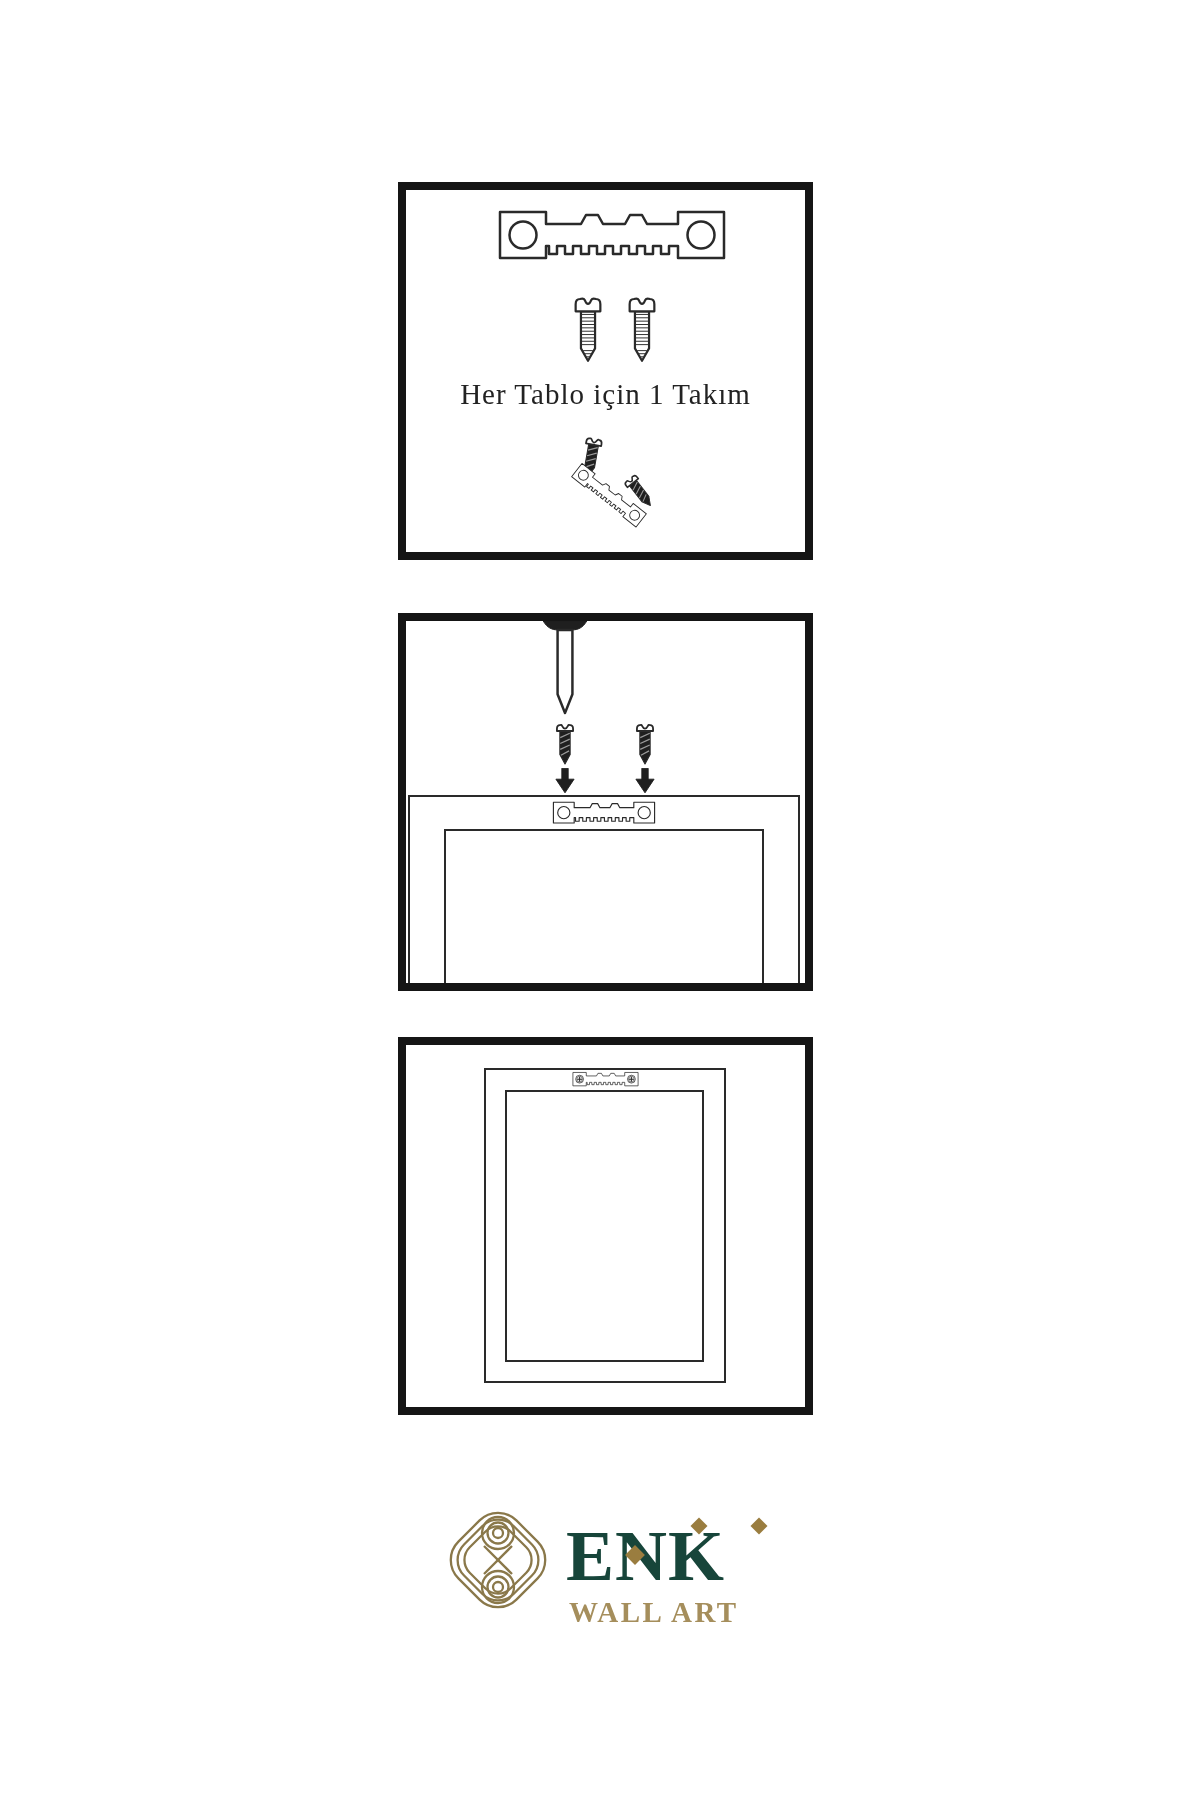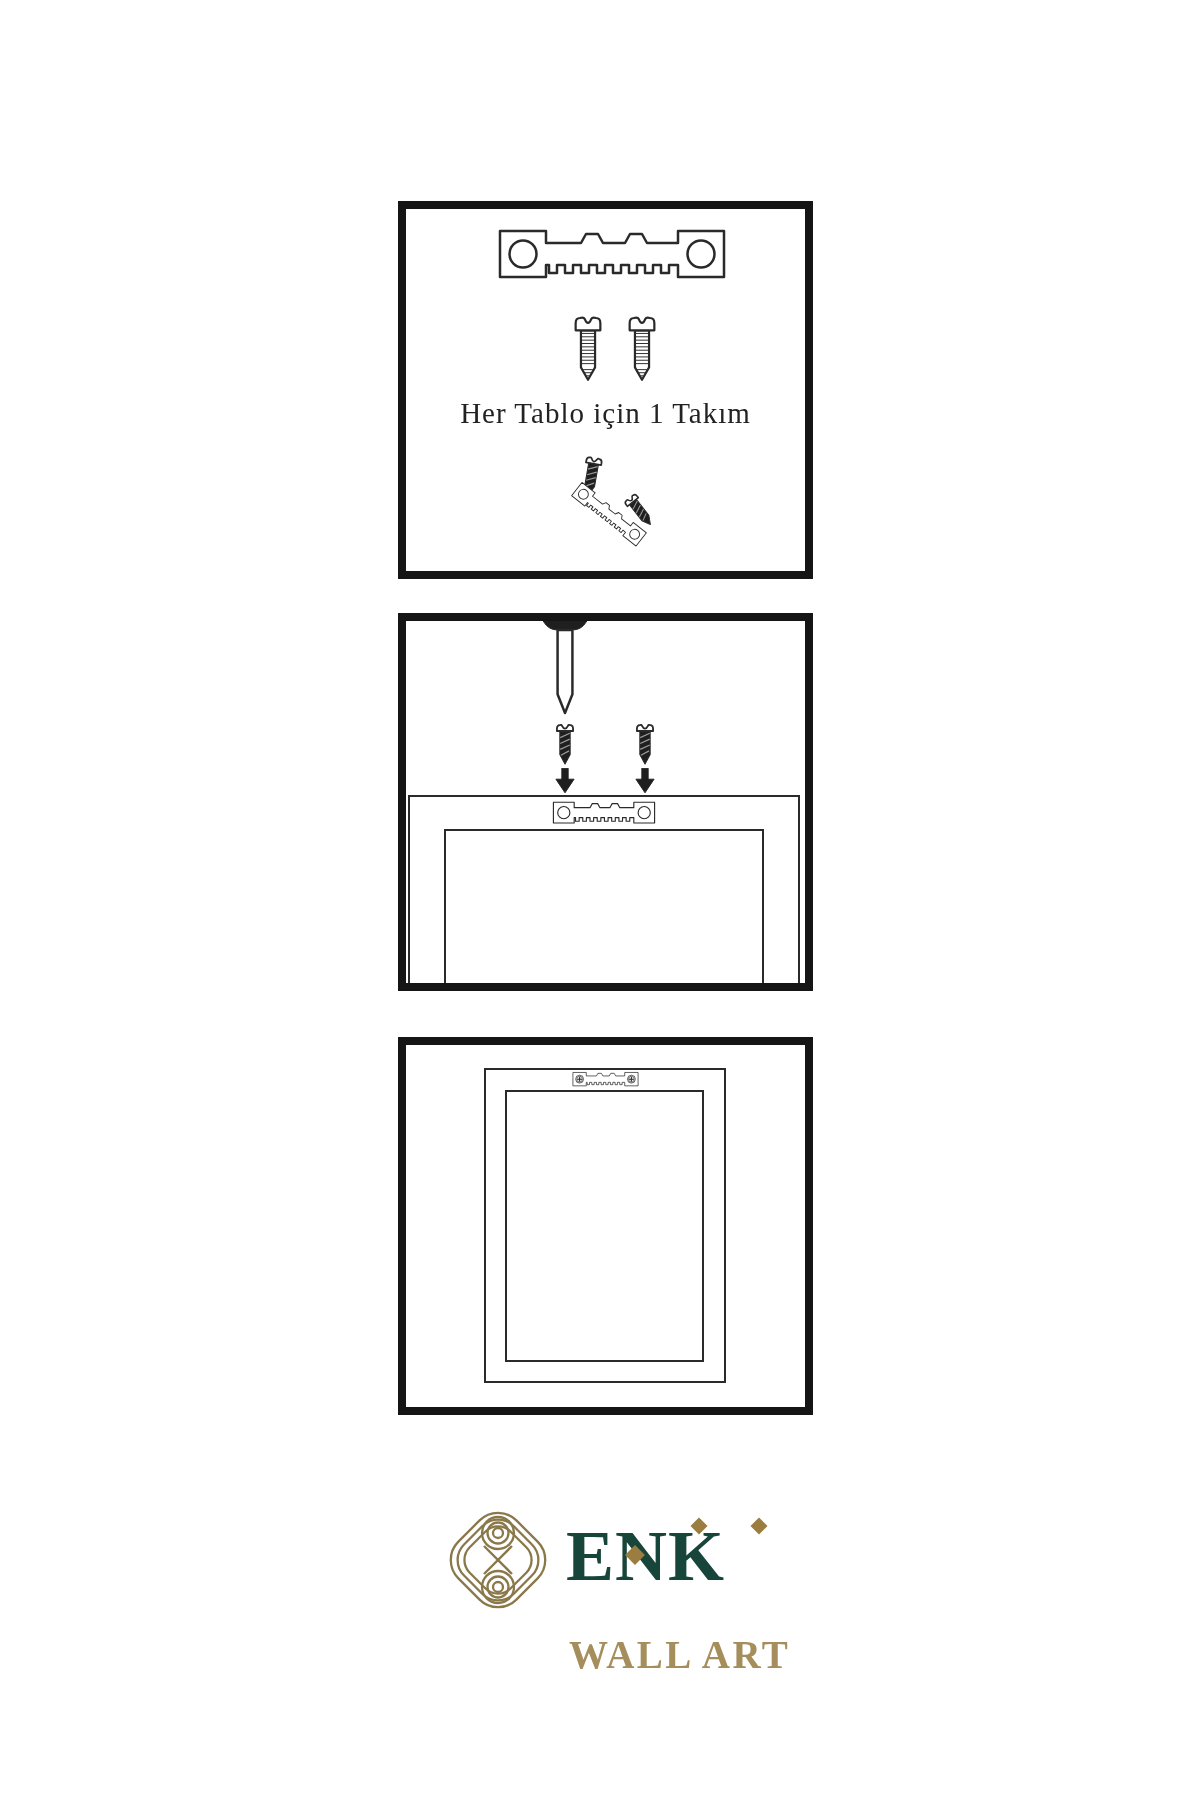--- a/index.html
+++ b/index.html
@@ -12,21 +12,21 @@
     --panel-border:#151515;
   }
   *{margin:0;padding:0;box-sizing:border-box;}
   body{background:#fff;font-family:"Liberation Sans",sans-serif;}
   .page{position:relative;width:1200px;height:1800px;background:#ffffff;overflow:hidden;}
 
   .panel{
     position:absolute;left:398px;width:415px;height:378px;
     border:8px solid var(--panel-border);background:#fff;overflow:hidden;
   }
-  #panel1{top:201px;}
+  #panel1{top:182px;}
   #panel2{top:613px;}
   #panel3{top:1037px;}
   .panel .abs{position:absolute;}
 
   
   .ln{fill:#ffffff;stroke:var(--stroke);stroke-width:2.5;stroke-linejoin:round;}
   .dkfill{fill:var(--dark);stroke:var(--dark);stroke-width:1;stroke-linejoin:round;}
   .dkbody{fill:var(--dark);stroke:var(--stroke);stroke-width:1.5;stroke-linejoin:round;}
   .thread{stroke:var(--stroke);stroke-width:1.1;}
   .hatch{stroke:#ffffff;stroke-width:1.7;opacity:.55;}
@@ -46,22 +46,22 @@
   .rot{transform-origin:50% 50%;}
 
   
   .brand-name{
     position:absolute;left:566px;top:1506px;height:100px;line-height:100px;
     font-family:"Liberation Serif",serif;font-weight:700;font-size:72px;
     letter-spacing:1px;color:var(--green);white-space:nowrap;
   }
   .brand-tagline{
     position:absolute;left:569px;top:1596px;
-    font-family:"Liberation Serif",serif;font-weight:700;font-size:39px;
-    letter-spacing:2.5px;color:var(--gold);white-space:nowrap;margin-top:36px;
+    font-family:"Liberation Serif",serif;font-weight:700;font-size:29px;
+    letter-spacing:2.5px;color:var(--gold);white-space:nowrap;
   }
   .diamond{position:absolute;background:var(--diamond-gold);transform:rotate(45deg);}
   #dm1{left:628px;top:1548px;width:14px;height:14px;}
   #dm2{left:693px;top:1520px;width:12px;height:12px;}
   #dm3{left:753px;top:1520px;width:12px;height:12px;}
 </style>
 </head>
 <body>
 
 <svg width="0" height="0" style="position:absolute" aria-hidden="true">

